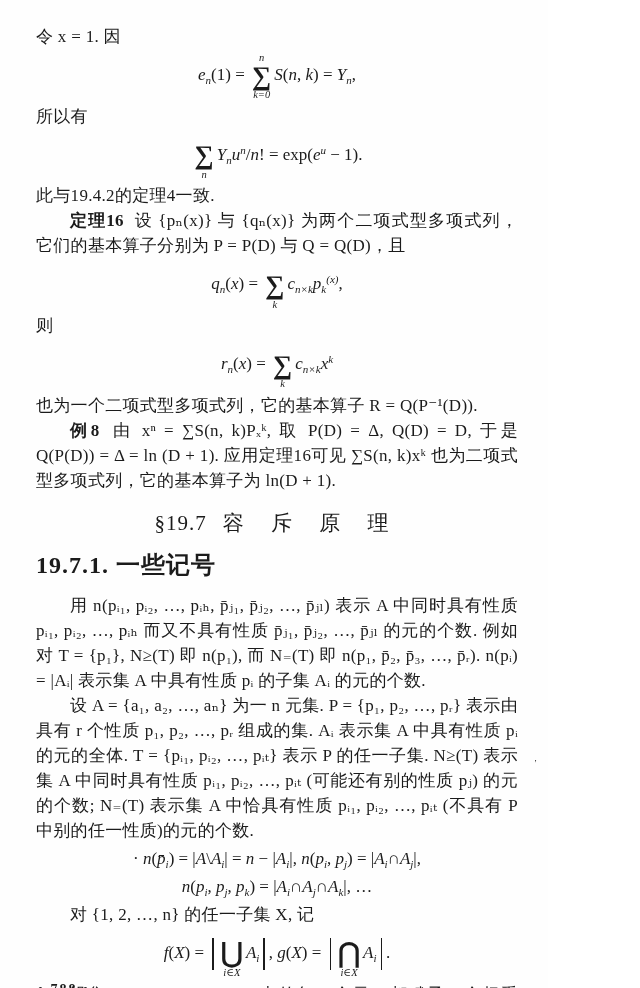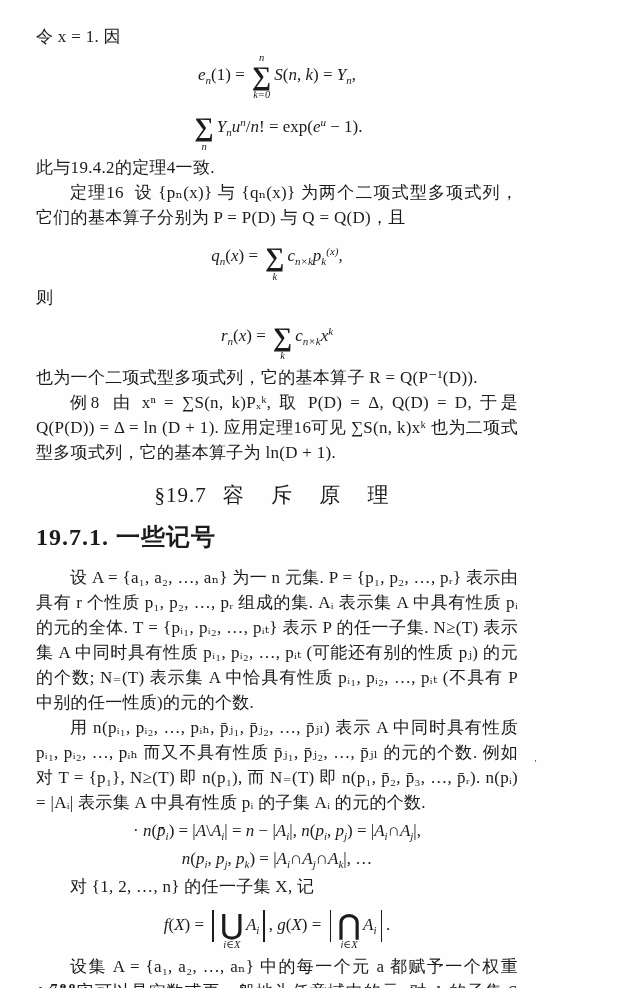--- a/index.html
+++ b/index.html
@@ -18,21 +18,21 @@
     background:#fefefe;
   }
   p.line{
     margin:0;
     font-size:17px;
     line-height:25px;
     text-align:justify;
     letter-spacing:0.3px;
   }
   p.ind{text-indent:2em;}
-  .lbl{font-weight:normal;margin-right:10px;}
+  .lbl{font-weight:bold;margin-right:10px;}
   .eq{
     text-align:center;
     font-size:17px;
     line-height:25px;
     margin:3px 0;
     white-space:nowrap;
   }
   .eq .mi{font-style:italic;}
   .eq sub,.eq sup{font-size:11px;line-height:0;}
   .eq sub{vertical-align:-0.35em;}
@@ -89,20 +89,21 @@
 <div class="sheet">
 
   <p class="line">令 x = 1. 因</p>
 
   <div class="eq"><span class="mi">e</span><sub class="mi">n</sub><span>(1) = </span><span class="big">
         <span class="lim">n</span>
         <span class="op">∑</span>
         <span class="lim">k=0</span>
       </span><span class="mi">S</span><span>(</span><span class="mi">n</span><span>, </span><span class="mi">k</span><span>) = </span><span class="mi">Y</span><sub class="mi">n</sub><span>,</span></div>
 
+  <p class="line">所以有</p>
 
   <div class="eq"><span class="big">
         <span class="lim">&nbsp;</span>
         <span class="op">∑</span>
         <span class="lim">n</span>
       </span><span class="mi">Y</span><sub class="mi">n</sub><span class="mi">u</span><sup class="mi">n</sup><span>/</span><span class="mi">n</span><span>! = exp(</span><span class="mi">e</span><sup class="mi">u</sup><span> − 1).</span></div>
 
   <p class="line">此与19.4.2的定理4一致.</p>
 
   <p class="line ind"><span class="lbl">定理16</span><span>设 {pₙ(x)} 与 {qₙ(x)} 为两个二项式型多项式列，它们的基本算子分别为 P = P(D) 与 Q = Q(D)，且</span></p>
@@ -122,23 +123,23 @@
       </span><span class="mi">c</span><sub class="mi">n×k</sub><span class="mi">x</span><sup class="mi">k</sup></div>
 
   <p class="line">也为一个二项式型多项式列，它的基本算子 R = Q(P⁻¹(D)).</p>
 
   <p class="line ind"><span class="lbl">例8</span><span>由 xⁿ = ∑S(n, k)Pₓᵏ, 取 P(D) = Δ, Q(D) = D, 于是 Q(P(D)) = Δ = ln (D + 1).  应用定理16可见 ∑S(n, k)xᵏ 也为二项式型多项式列，它的基本算子为 ln(D + 1).</span></p>
 
   <h2 class="section"><span>§19.7</span><span class="sp">容 斥 原 理</span></h2>
 
   <h3 class="subsection">19.7.1. 一些记号</h3>
 
+  <p class="line ind">用 n(pᵢ₁, pᵢ₂, …, pᵢₕ, p̄ⱼ₁, p̄ⱼ₂, …, p̄ⱼₗ) 表示 A 中同时具有性质 pᵢ₁, pᵢ₂, …, pᵢₕ 而又不具有性质 p̄ⱼ₁, p̄ⱼ₂, …, p̄ⱼₗ 的元的个数.  例如对 T = {p₁}, N≥(T) 即 n(p₁), 而 N₌(T) 即 n(p₁, p̄₂, p̄₃, …, p̄ᵣ).  n(pᵢ) = |Aᵢ| 表示集 A 中具有性质 pᵢ 的子集 Aᵢ 的元的个数.</p>
+
   <p class="line ind">设 A = {a₁, a₂, …, aₙ} 为一 n 元集.  P = {p₁, p₂, …, pᵣ} 表示由具有 r 个性质 p₁, p₂, …, pᵣ 组成的集.  Aᵢ 表示集 A 中具有性质 pᵢ 的元的全体.  T = {pᵢ₁, pᵢ₂, …, pᵢₜ} 表示 P 的任一子集.  N≥(T) 表示集 A 中同时具有性质 pᵢ₁, pᵢ₂, …, pᵢₜ (可能还有别的性质 pⱼ) 的元的个数;  N₌(T) 表示集 A 中恰具有性质 pᵢ₁, pᵢ₂, …, pᵢₜ (不具有 P 中别的任一性质)的元的个数.</p>
-
-  <p class="line ind">用 n(pᵢ₁, pᵢ₂, …, pᵢₕ, p̄ⱼ₁, p̄ⱼ₂, …, p̄ⱼₗ) 表示 A 中同时具有性质 pᵢ₁, pᵢ₂, …, pᵢₕ 而又不具有性质 p̄ⱼ₁, p̄ⱼ₂, …, p̄ⱼₗ 的元的个数.  例如对 T = {p₁}, N≥(T) 即 n(p₁), 而 N₌(T) 即 n(p₁, p̄₂, p̄₃, …, p̄ᵣ).  n(pᵢ) = |Aᵢ| 表示集 A 中具有性质 pᵢ 的子集 Aᵢ 的元的个数.</p>
 
   <div class="eq"><span>·  </span><span class="mi">n</span><span>(</span><span class="mi">p̄</span><sub class="mi">i</sub><span>) = |</span><span class="mi">A</span><span>\</span><span class="mi">A</span><sub class="mi">i</sub><span>| = </span><span class="mi">n</span><span> − |</span><span class="mi">A</span><sub class="mi">i</sub><span>|,  </span><span class="mi">n</span><span>(</span><span class="mi">p</span><sub class="mi">i</sub><span>, </span><span class="mi">p</span><sub class="mi">j</sub><span>) = |</span><span class="mi">A</span><sub class="mi">i</sub><span>∩</span><span class="mi">A</span><sub class="mi">j</sub><span>|,</span></div>
 
   <div class="eq"><span class="mi">n</span><span>(</span><span class="mi">p</span><sub class="mi">i</sub><span>, </span><span class="mi">p</span><sub class="mi">j</sub><span>, </span><span class="mi">p</span><sub class="mi">k</sub><span>) = |</span><span class="mi">A</span><sub class="mi">i</sub><span>∩</span><span class="mi">A</span><sub class="mi">j</sub><span>∩</span><span class="mi">A</span><sub class="mi">k</sub><span>|, …</span></div>
 
   <p class="line ind">对 {1, 2, …, n} 的任一子集 X, 记</p>
 
   <div class="eq"><span class="mi">f</span><span>(</span><span class="mi">X</span><span>) = </span><span class="tallbar"></span><span class="big">
         <span class="lim">&nbsp;</span>
         <span class="op">⋃</span>

